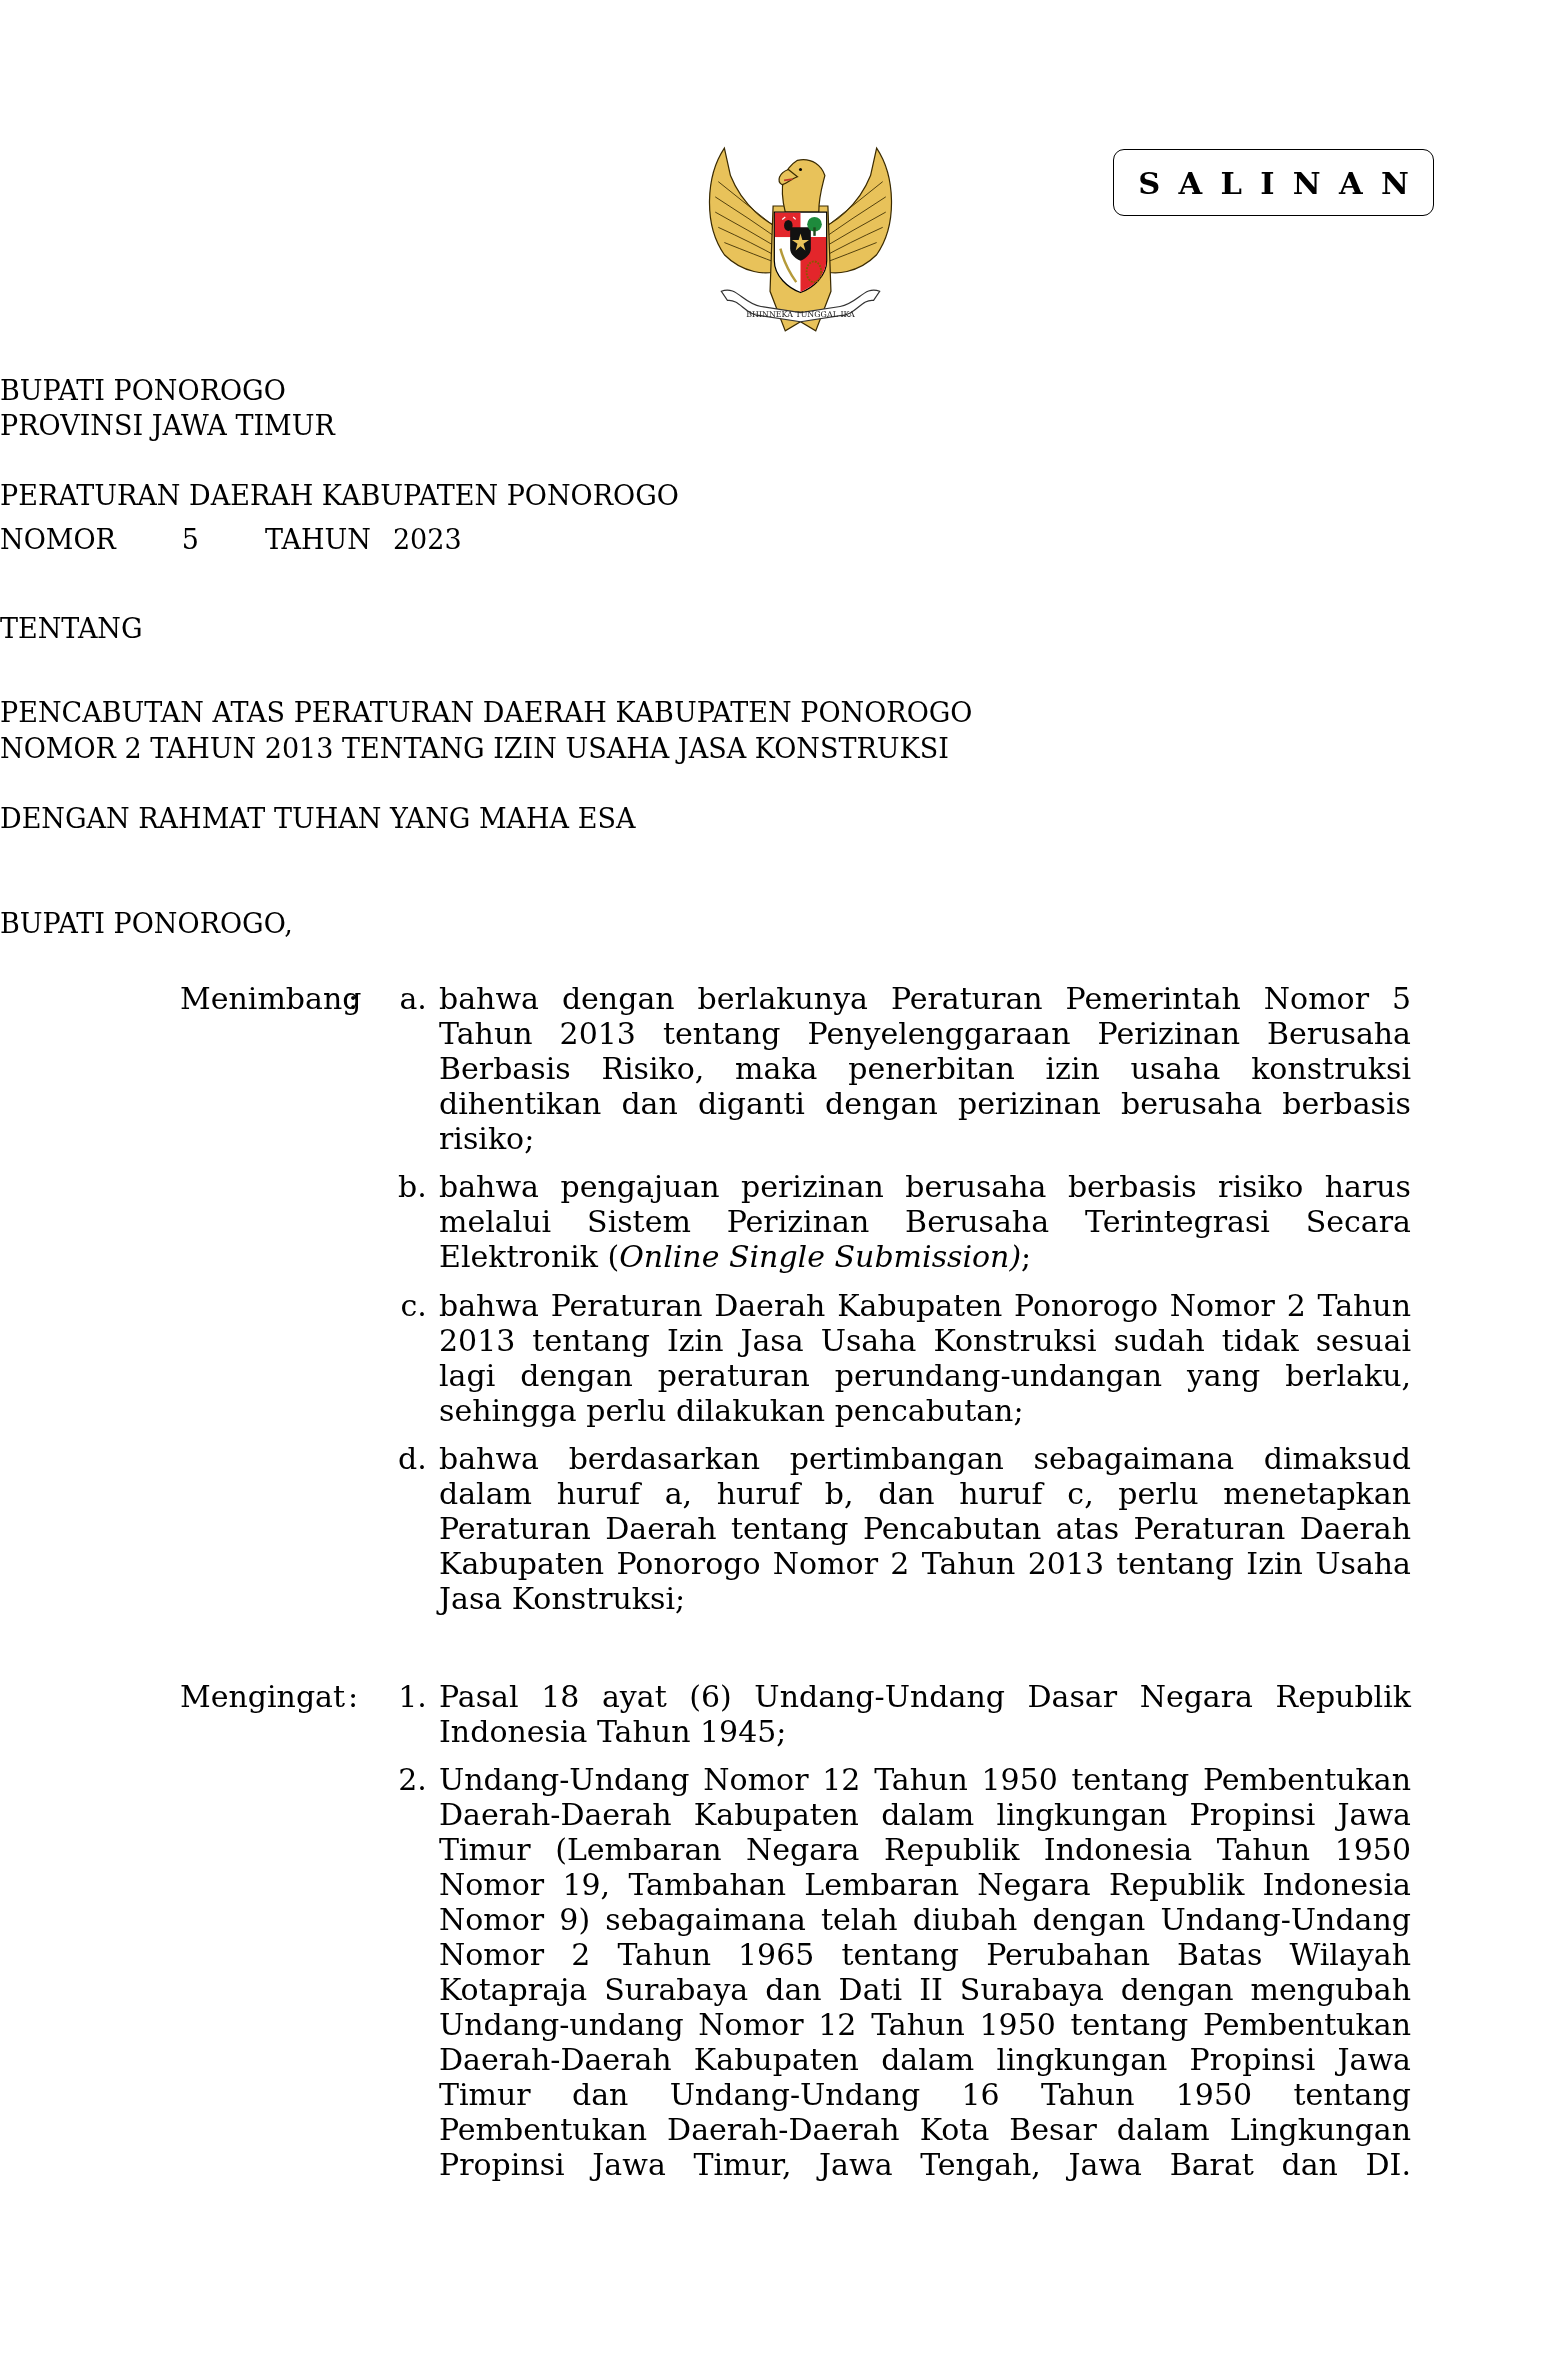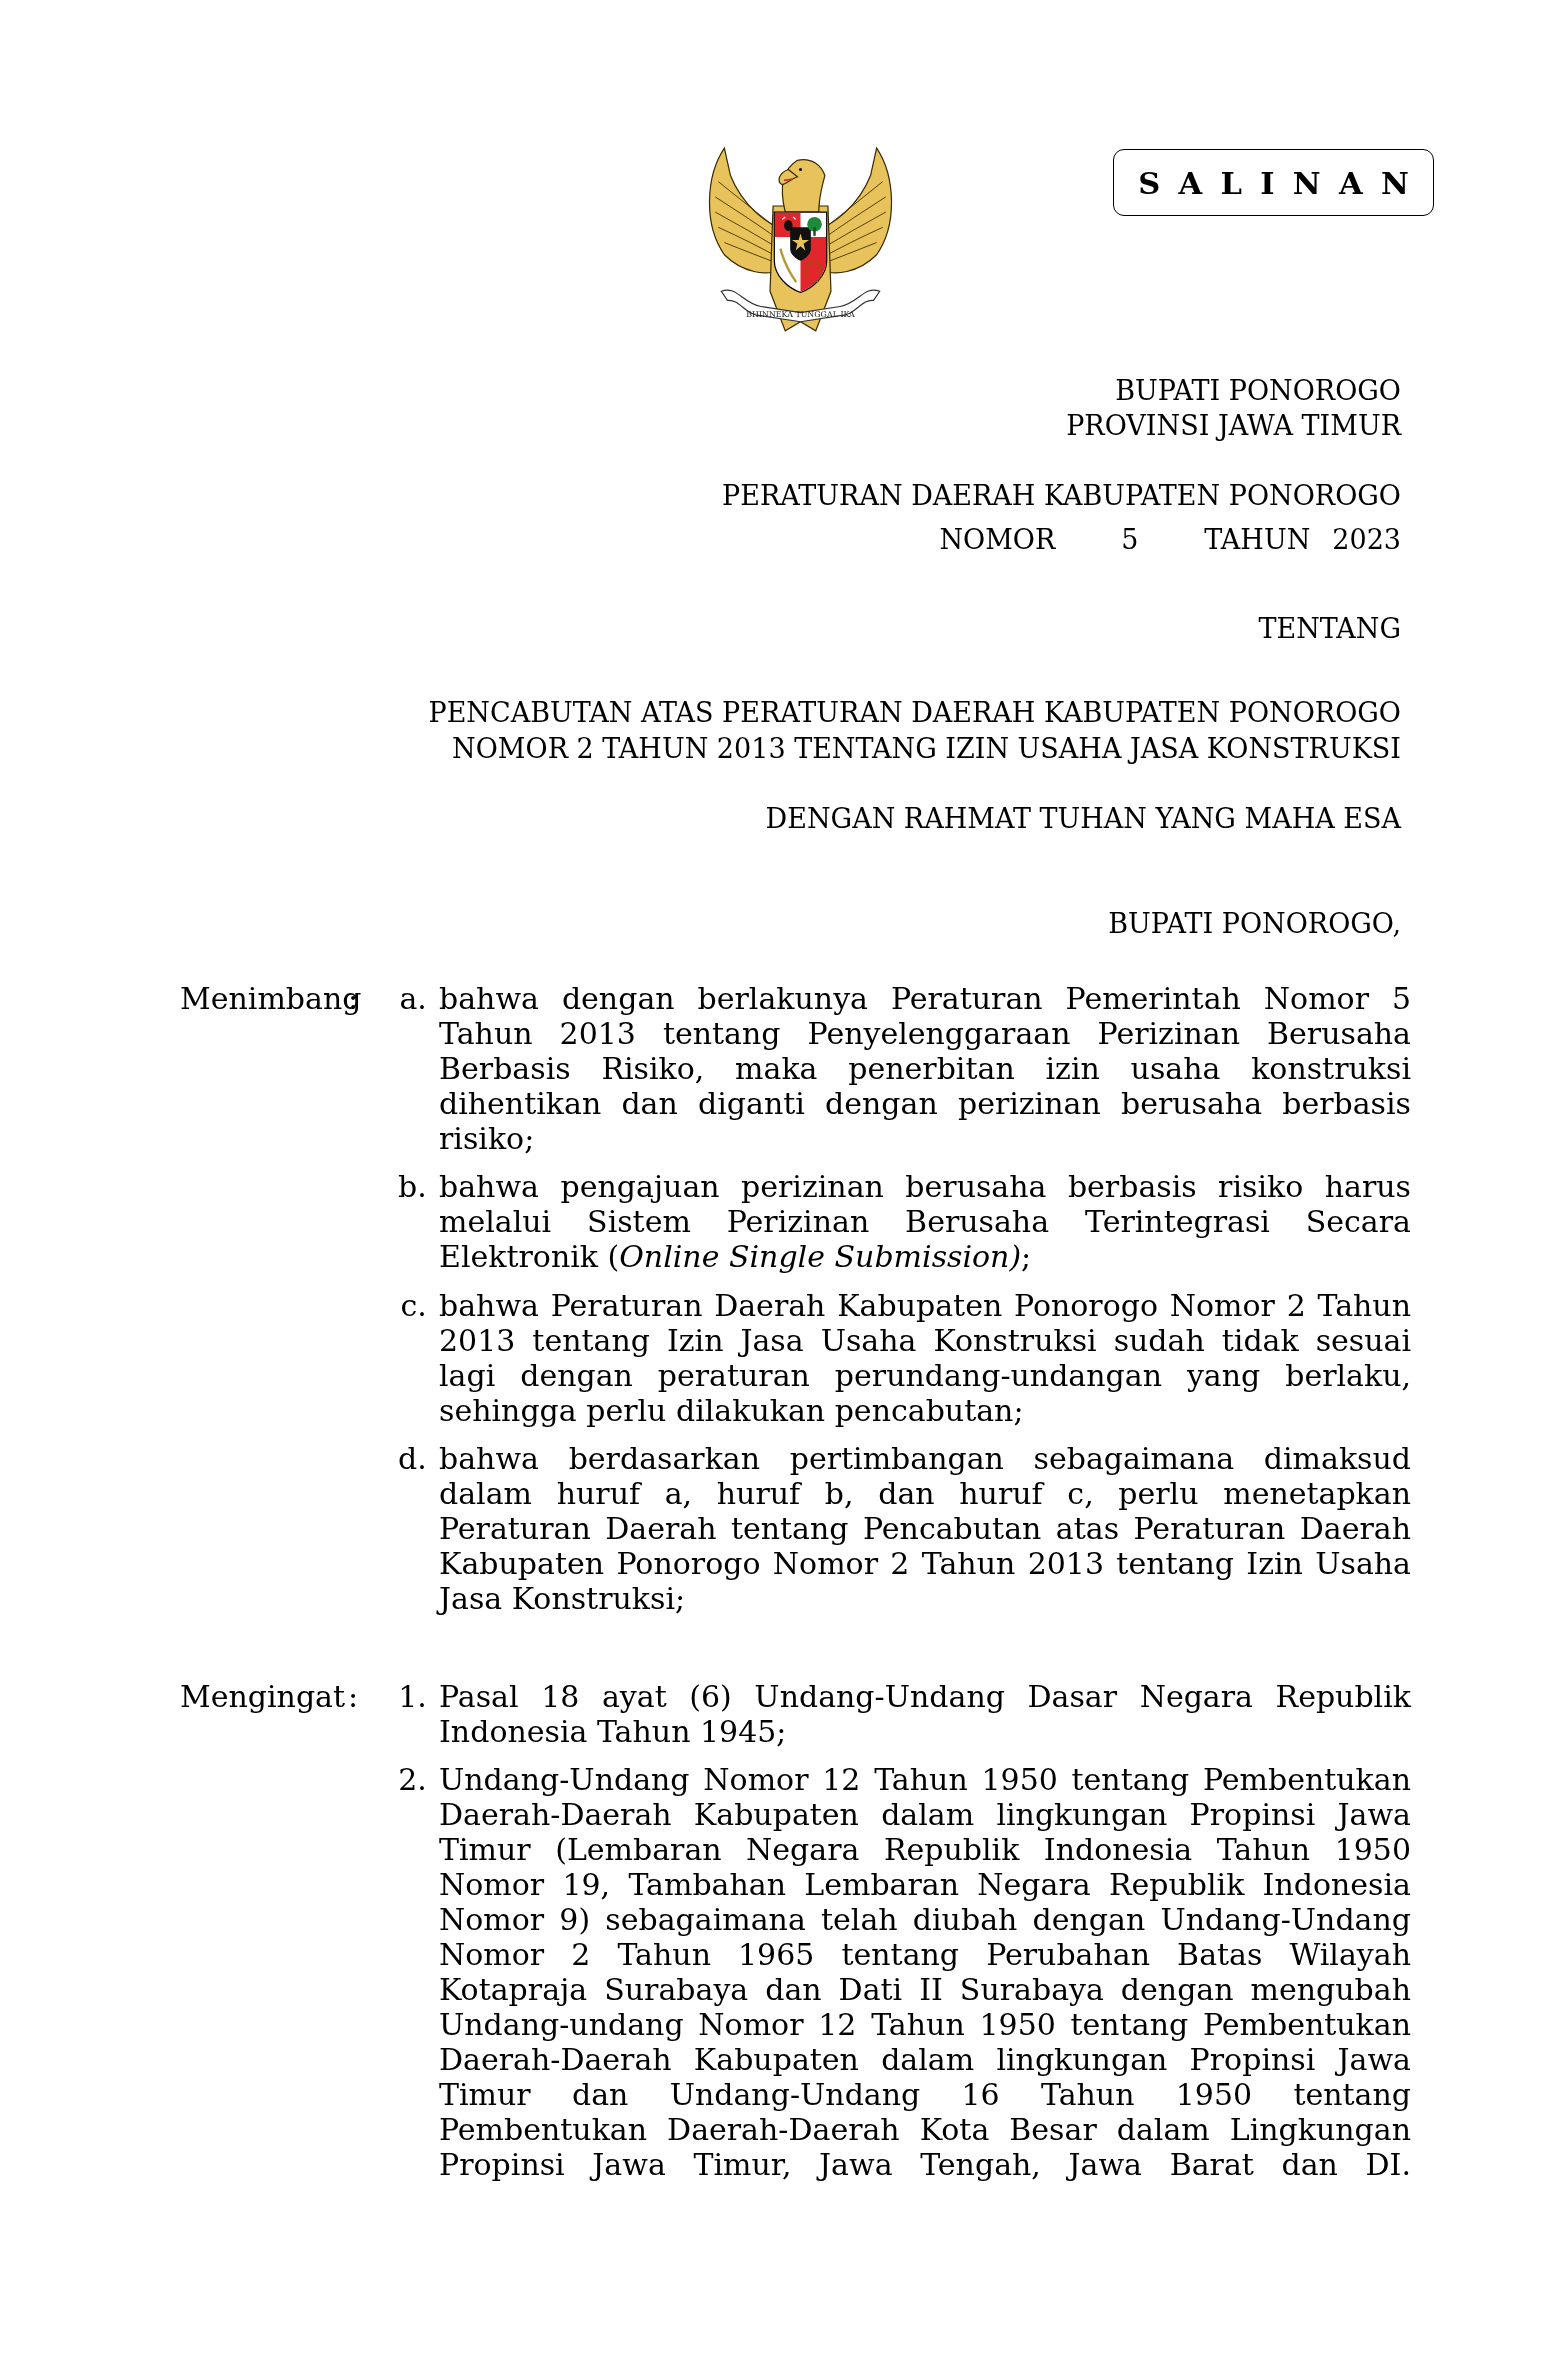--- a/index.html
+++ b/index.html
@@ -11,21 +11,21 @@
   .emblem { position: absolute; left: 700px; top: 139px; width: 201px; height: 201px; }
 
   
   .salinan { position: absolute; left: 1113px; top: 149px; width: 321px; height: 67px;
              border: 1.8px solid #000; border-radius: 11px; box-sizing: border-box;
              display: flex; align-items: center; justify-content: center; }
   .salinan span { font-family: "DejaVu Serif", serif; font-weight: bold; font-size: 30.5px;
                   letter-spacing: 18.3px; margin-right: -18.3px; }
 
   
-  .center { position: absolute; left: 0; width: 1401px; text-align: right;
+  .center { position: absolute; left: 0; width: 1401px; text-align: left;
             font-size: 27px; line-height: 35px; letter-spacing: 0; }
   .h-bupati1 { top: 373px; }
   .h-prov { top: 408px; }
   .h-perda { top: 478px; }
   .h-nomor { top: 522px; word-spacing: 13.4px; }
   .h-tentang { top: 611px; }
   .h-title1 { top: 695px; }
   .h-title2 { top: 731px; }
   .h-rahmat { top: 801px; }
   .h-bupati2 { top: 906px; }

